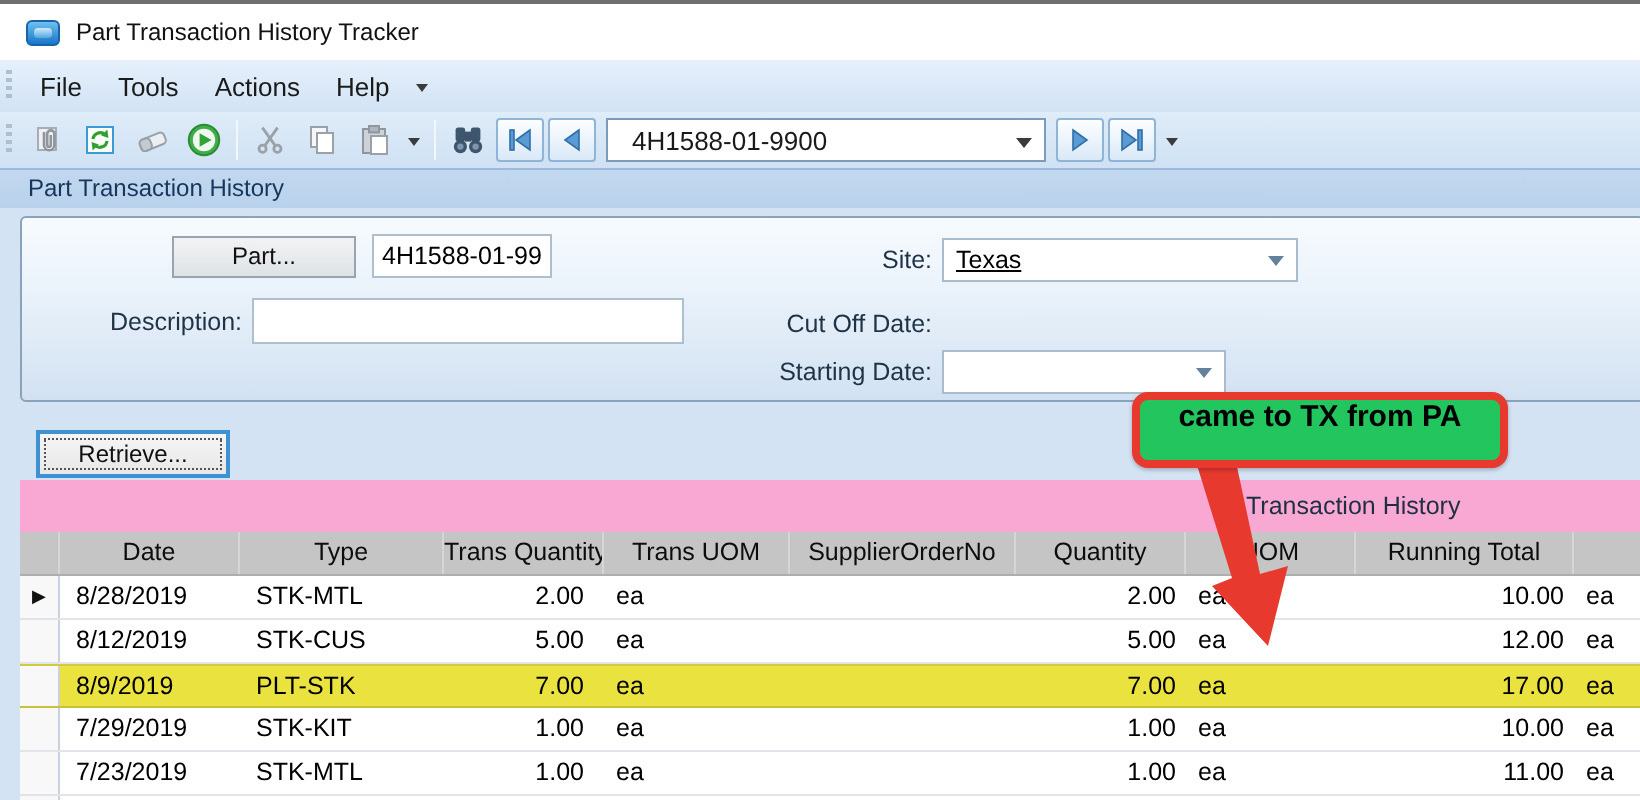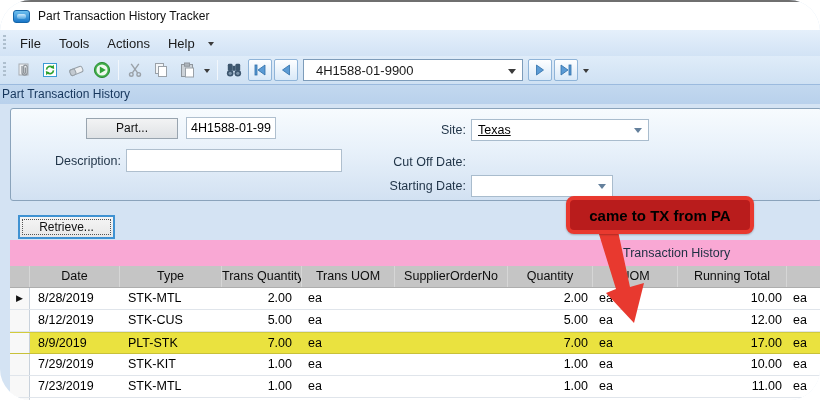--- a/index.html
+++ b/index.html
@@ -1,20 +1,20 @@
 <!DOCTYPE html>
 <html style="--accent-red: #E8392F; --highlight-yellow: #EAE23F; --header-gray: #C5C5C5; --bar-blue: #B8D1EC;"><head>
 <meta charset="utf-8">
 <style>
   * { box-sizing: border-box; margin: 0; padding: 0; }
   html,body { background:#fff; }
   #app {
     position: relative; width: 820px; height: 400px; overflow: hidden;
     font-family: "Liberation Sans", "DejaVu Sans", sans-serif;
-    background: #d4e3f3; color:#1a1a1a;border-radius:31px;
+    background: #d4e3f3; color:#1a1a1a;
   }
   .win-top-edge { position:absolute; left:0; top:0; width:100%; height:2px; background:#6f6f6f; }
 
   
   .titlebar { position:absolute; left:0; top:2px; width:100%; height:28px; background:#fff;
     display:flex; align-items:center; padding-left:13px; }
   .app-icon { width:17px; height:13px; border-radius:3px; border:1px solid #1565a8;
     background:linear-gradient(180deg,#6ec0ef,#1976c8); position:relative; flex:0 0 auto; }
   .app-icon::after { content:""; position:absolute; left:3px; right:3px; top:3px; bottom:3px;
     border-radius:2px; background:linear-gradient(180deg,#cfeafc,#53a7e0); }
@@ -37,21 +37,21 @@
   .navbtn { width:24px; height:22px; margin:0 1px; border:1px solid #8fb4d8; border-radius:2px;
     background:linear-gradient(180deg,#fdfeff,#d9e9f8); display:flex; align-items:center; justify-content:center; }
   .tb-combo { width:220px; height:22px; background:#fff; border:1px solid #7d9cba; margin:0 4px;
     display:flex; align-items:center; padding-left:12px; font-size:13px; position:relative; }
   .tb-combo .arr { position:absolute; right:6px; top:9px; width:0; height:0;
     border-left:4px solid transparent; border-right:4px solid transparent; border-top:5px solid #3b3b3b; }
 
   
   .section-bar { position:absolute; left:0; top:84px; width:100%; height:31px;
     background:linear-gradient(180deg,#c2d8ef,#b3cdea); border-top:1px solid #9bbade;
-    font-size:12px; color:#16365c; line-height:19px; padding-left:2px; }
+    font-size:12px; color:#16365c; line-height:19px; padding-left:14px; }
 
   
   .form-region { position:absolute; left:0; top:104px; width:100%; height:136px; background:#d4e3f3; }
   .groupbox { position:absolute; left:10px; top:4px; width:812px; height:93px;
     border:1px solid #8aa3bb; border-radius:3px;
     background:linear-gradient(180deg,#f7fbfe 0%, #e8f1fa 45%, #d2e1f2 100%); }
   .btn { border:1px solid #98a4af; background:linear-gradient(180deg,#f2f3f4,#dfe2e5);
     font-size:12px; text-align:center; color:#111; }
   .part-btn { position:absolute; left:75px; top:9px; width:92px; height:21px; line-height:19px; }
   .txt { background:#fff; border:1px solid #afbfce; font-size:12.5px; padding:2px 4px;
@@ -84,22 +84,22 @@
   .c-sel { background:#f8f8f8; border-right:1px solid #c9d2dc; text-align:center;
     font-size:9px; line-height:21px; color:#111; }
   .hl .c-sel { background:#f8f8f8; }
   .c-left { padding-left:8px; }
   .c-num { text-align:right; padding-right:10px; }
   .c-num2 { text-align:right; padding-right:5px; }
   .c-uom { padding-left:6px; }
 
   
   .callout { position:absolute; left:566px; top:196px; width:188px; height:38px; z-index:11;
-    background:#b91c1c; border:4px solid var(--accent-red,#e8392f); border-radius:8px;
-    display:flex; align-items:center; justify-content:center;
+    background:#22c55e; border:4px solid var(--accent-red,#e8392f); border-radius:8px;
+    display:flex; justify-content:center;
     font-size:15px; font-weight:bold; color:#000; box-shadow:0 1px 2px rgba(0,0,0,.25); }
   .callout-arrow { position:absolute; left:588px; top:231px; z-index:10; }
 </style>
 </head>
 <body>
 
 <div id="app">
   <div class="win-top-edge"></div>
 
   <div class="titlebar">

